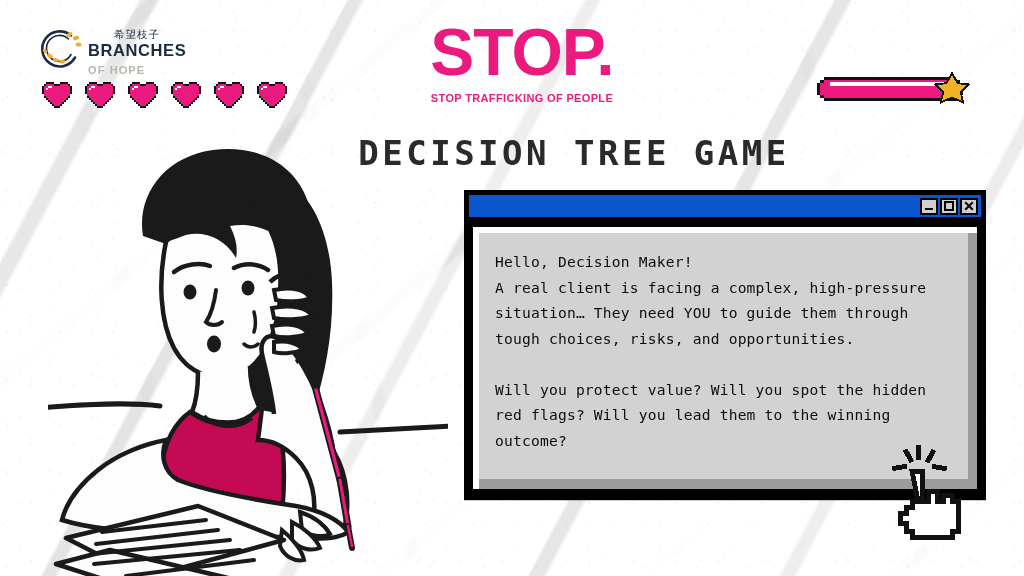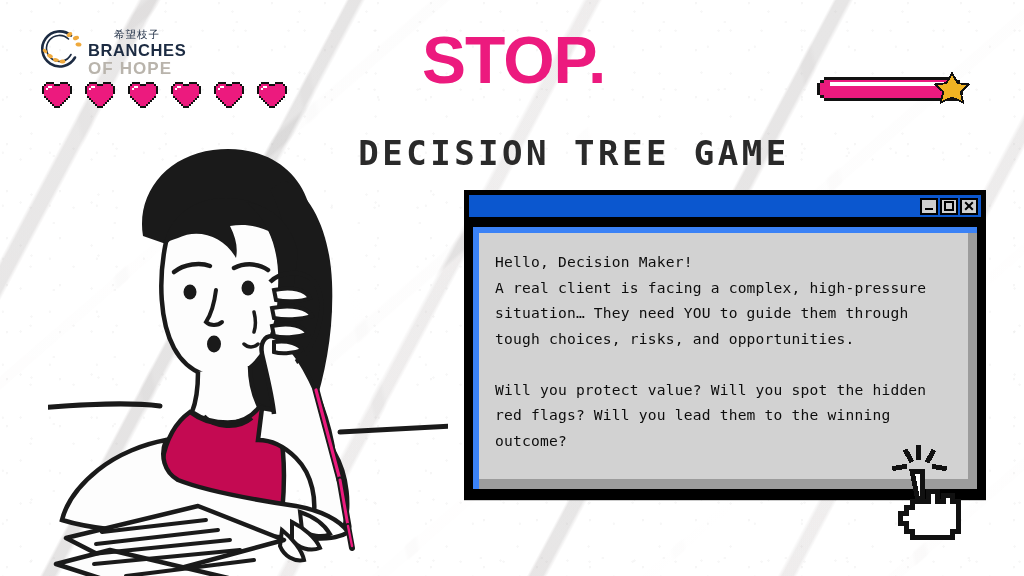--- a/index.html
+++ b/index.html
@@ -65,37 +65,37 @@
   #logo .cn {
     font-size: 10.5px; letter-spacing: 1px; color: #1c2b42;
     font-family: "DejaVu Sans", sans-serif;
     line-height: 1; margin-bottom: 0; margin-left: 26px;
   }
   #logo .brand {
     font-size: 16.5px; font-weight: 700; letter-spacing: .6px;
     color: #1c2b42; line-height: 1; text-align: center;
   }
   #logo .sub {
-    font-size: 17px; font-weight: 700; letter-spacing: 1.1px;
+    font-size: 11px; font-weight: 700; letter-spacing: 1.1px;
     color: #b9b4ac; line-height: 1; margin-top: 2px;
   }
 
   
   #hearts {
     position: absolute;
     left: 40px; top: 80px;
     display: flex; gap: 9px;
   }
   .heart { width: 34px; height: 30px; display: block; }
 
   
   #stop-block {
     position: absolute;
     left: 422px; top: 22px;
-    width: 200px; text-align: left; margin-top: 8px;
+    width: 200px; text-align: center;
   }
   #stop-block .stop {
     font-family: "Liberation Sans", sans-serif;
     font-size: 66px; font-weight: 700; color: #ec1a7e;
     letter-spacing: -1px; line-height: .92;
   }
   #stop-block .tag {
     font-size: 11px; font-weight: 700; color: #ec1a7e;
     letter-spacing: .35px; margin-top: 9px;
   }
@@ -152,21 +152,21 @@
     border: 2px solid #000;
     display: flex; align-items: center; justify-content: center;
     cursor: pointer;
     padding: 0;
   }
   .tbtn svg { display: block; }
 
   #win-body {
     position: absolute;
     left: 6px; right: 6px; top: 34px; bottom: 8px;
-    background: #3b82f6;
+    background: #ffffff;
     border: 0;
     display: flex;
   }
   #text-area {
     flex: 1;
     background: #d2d2d2;
     margin: 6px 0 0 6px;
     padding: 16px 14px 10px 16px;
     font-family: "DejaVu Sans Mono", monospace;
     font-size: 14.6px;
@@ -464,20 +464,21 @@
           <rect x="7" y="12" width="3" height="1"></rect>
         </g>
         <rect x="4" y="3" width="2" height="1" fill="#ffffff"></rect>
         <rect x="3" y="4" width="1" height="1" fill="#ffffff"></rect>
       </svg>
     </span>
   </div>
 
   <div id="stop-block">
     <div class="stop">STOP.</div>
+    <div class="tag">STOP TRAFFICKING OF PEOPLE</div>
   </div>
 
   <div id="xpbar">
     <svg viewBox="0 0 190 44" width="190" height="44" shape-rendering="crispEdges">
 
       <g fill="#111111">
         <rect x="12" y="5" width="132" height="3"></rect>
         <rect x="144" y="8" width="4" height="3"></rect>
         <rect x="8" y="8" width="4" height="3"></rect>
         <rect x="5" y="11" width="3" height="12"></rect>

